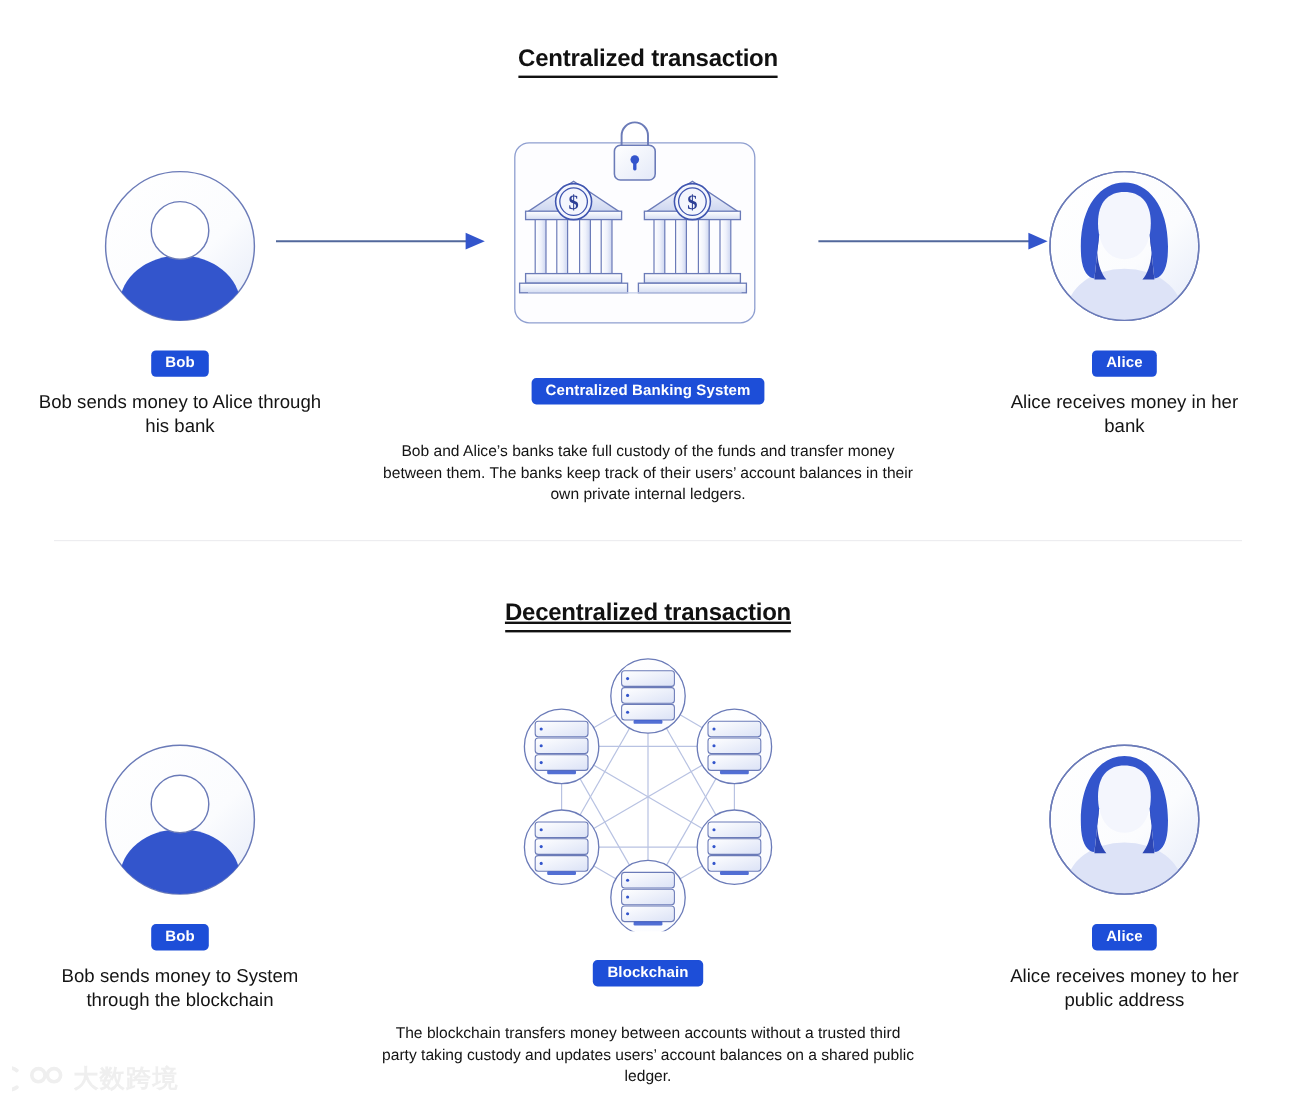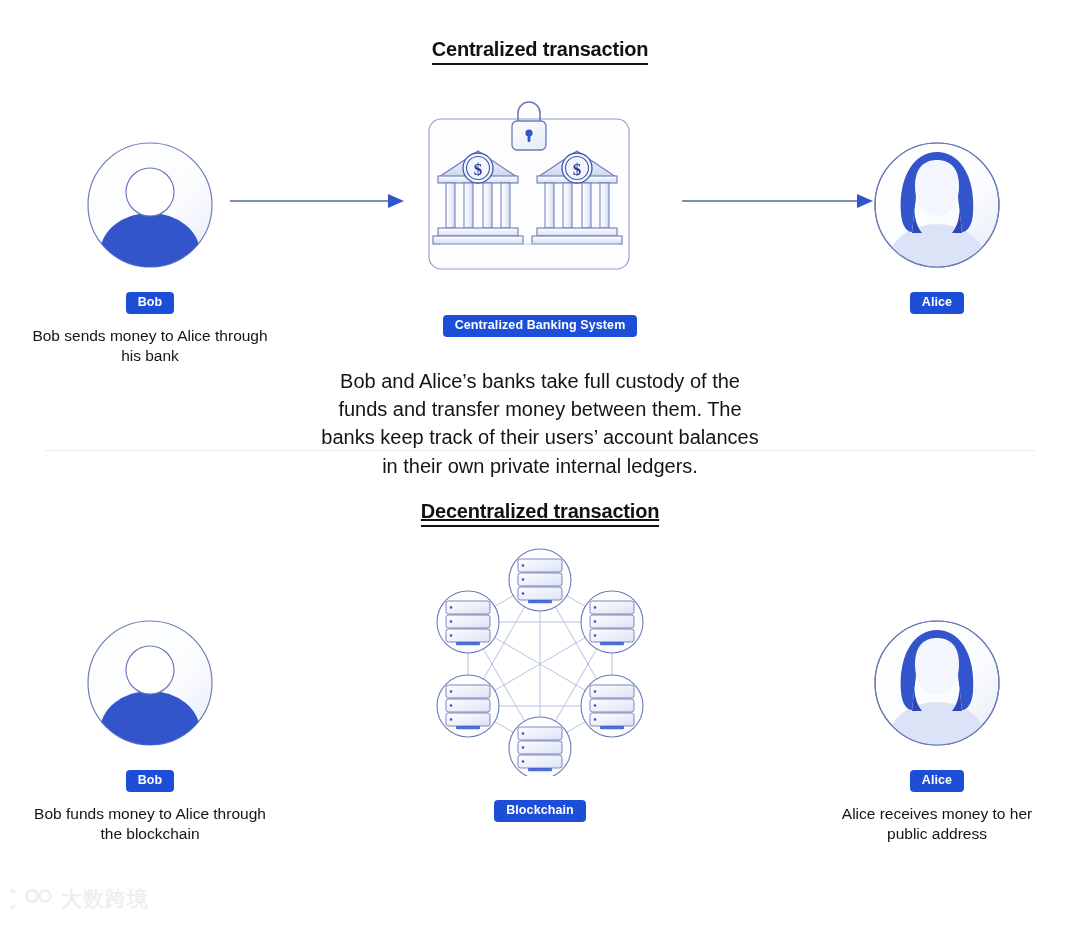--- a/index.html
+++ b/index.html
@@ -73,21 +73,21 @@
     white-space: nowrap;
   }
 
   .caption {
     margin-top: 12px;
     font-size: 15.5px;
     line-height: 1.35;
     color: #141414;
   }
   .caption-wide {
-    font-size: 20px;
+    font-size: 13px;
     line-height: 1.42;
     margin-top: 30px;
   }
 
   
   .arrow {
     position: absolute;
   }
 
   
@@ -249,20 +249,21 @@
                    C87 62 80 76 65 76 C50 76 43 62 43 46 Z" fill="#f4f6fd"></path>
           <path d="M44 55 C40 72 44 86 50 93 L40 93 Z" fill="#2d47b5"></path>
           <path d="M86 55 C90 72 86 86 80 93 L90 93 Z" fill="#2d47b5"></path>
         </g>
         <circle cx="65" cy="65" r="62" fill="none" stroke="#6b7bb8" stroke-width="1.2"></circle>
       </svg>
     </div>
     <div style="margin-top:22px;">
       <span class="badge">Alice</span>
     </div>
+    <div class="caption">Alice receives money in her bank</div>
   </div>
 </div>
 
 <div class="divider" style="top:450px;"></div>
 
 <div class="section" style="top:450px;height:475px;">
 
   <div class="section-title" style="top:50px;text-decoration:underline;">
     <span>Decentralized transaction</span>
   </div>
@@ -283,21 +284,21 @@
         <circle cx="65" cy="65" r="62" fill="url(#bobbg2)" stroke="#6b7bb8" stroke-width="1.2"></circle>
         <g clip-path="url(#bobclip2)">
           <ellipse cx="65" cy="113" rx="50" ry="40" fill="#3355cc"></ellipse>
         </g>
         <circle cx="65" cy="52" r="24" fill="#ffffff" stroke="#6b7bb8" stroke-width="1.2"></circle>
       </svg>
     </div>
     <div style="margin-top:22px;">
       <span class="badge">Bob</span>
     </div>
-    <div class="caption">Bob funds money to Alice through the blockchain</div>
+    <div class="caption">Bob sends money to System through the blockchain</div>
   </div>
 
   <div class="col col-mid" style="top:98px;">
     <div class="art" style="height:228px;">
       <svg width="215" height="228" viewBox="0 0 215 228">
         <defs>
           <linearGradient id="srvg" x1="0" y1="0" x2="1" y2="1">
             <stop offset="0%" stop-color="#ffffff"></stop>
             <stop offset="100%" stop-color="#dbe2f6"></stop>
           </linearGradient>
@@ -356,20 +357,21 @@
         </g>
         <g>
           <circle cx="107" cy="200" r="31" fill="url(#nodebg)" stroke="#6b7bb8" stroke-width="1.1"></circle>
           <use href="#server" x="107" y="200"></use>
         </g>
       </svg>
     </div>
     <div style="margin-top:24px;">
       <span class="badge">Blockchain</span>
     </div>
+    <div class="caption caption-wide">The blockchain transfers money between accounts without a trusted third party taking custody and updates users’ account balances on a shared public ledger.</div>
   </div>
 
   <div class="col col-right" style="top:163px;">
     <div class="art" style="height:135px;">
       <svg width="130" height="130" viewBox="0 0 130 130">
         <defs>
           <clipPath id="alclip2">
               <circle cx="65" cy="65" r="62"></circle>
             </clipPath>
           <linearGradient id="albg2" x1="0" y1="0" x2="1" y2="1">

